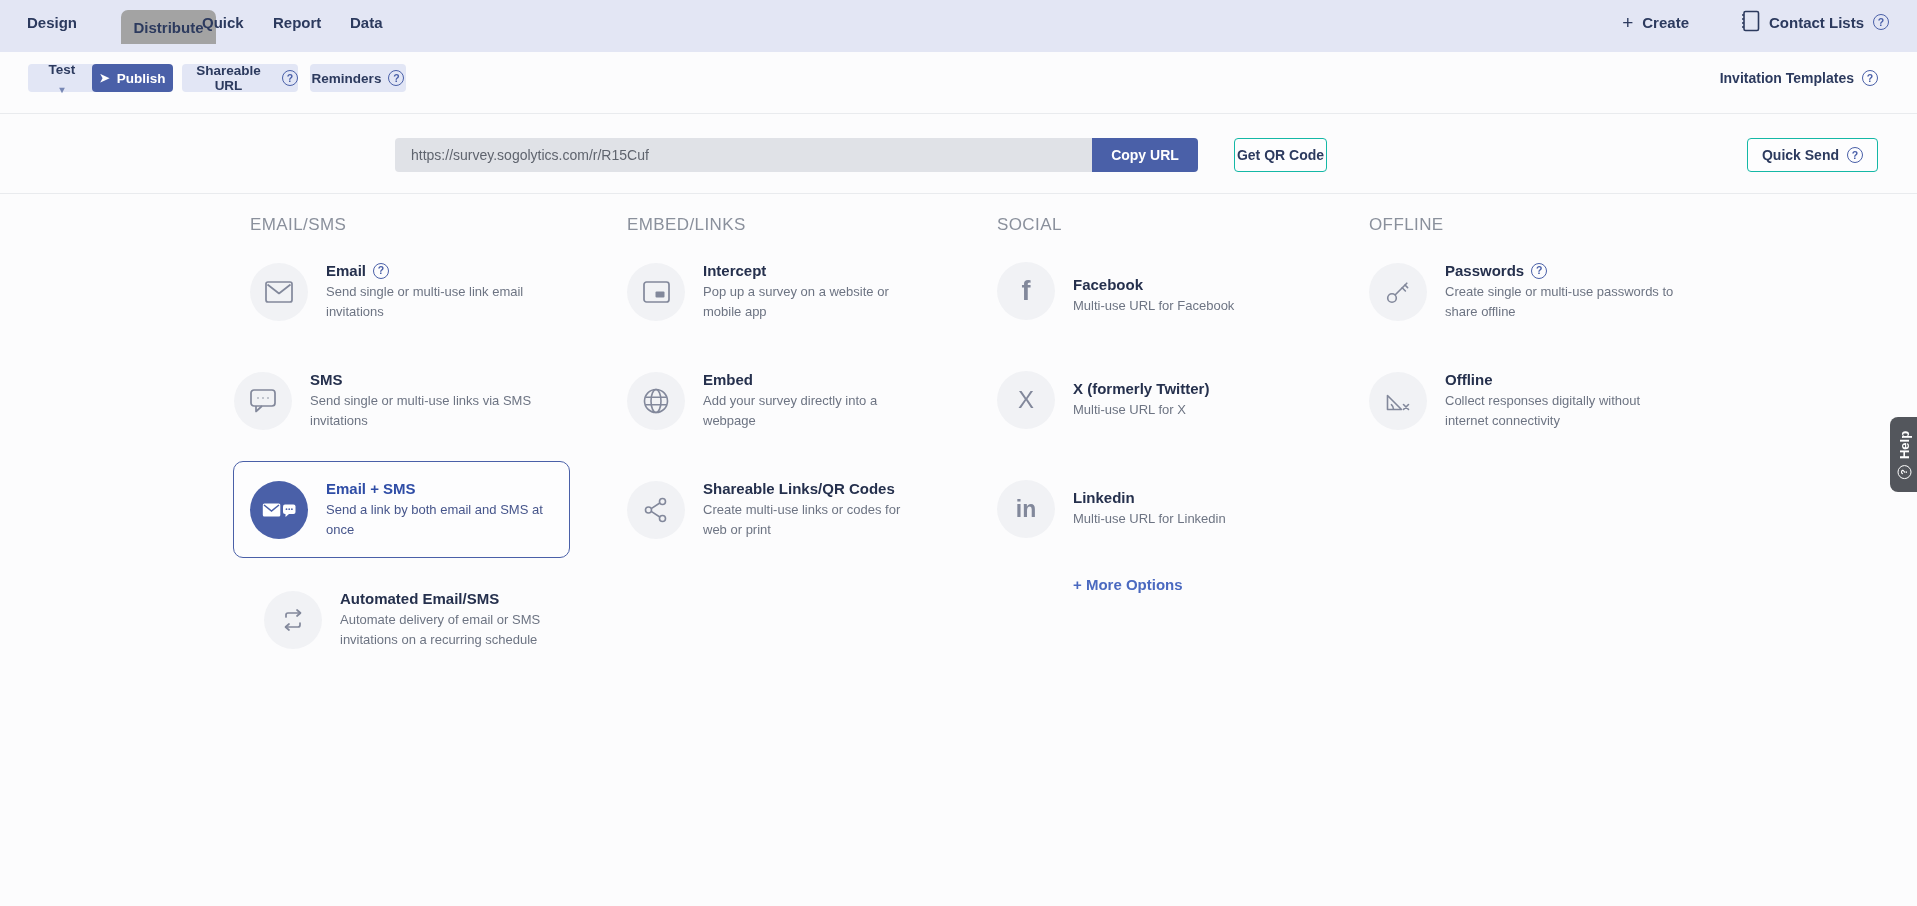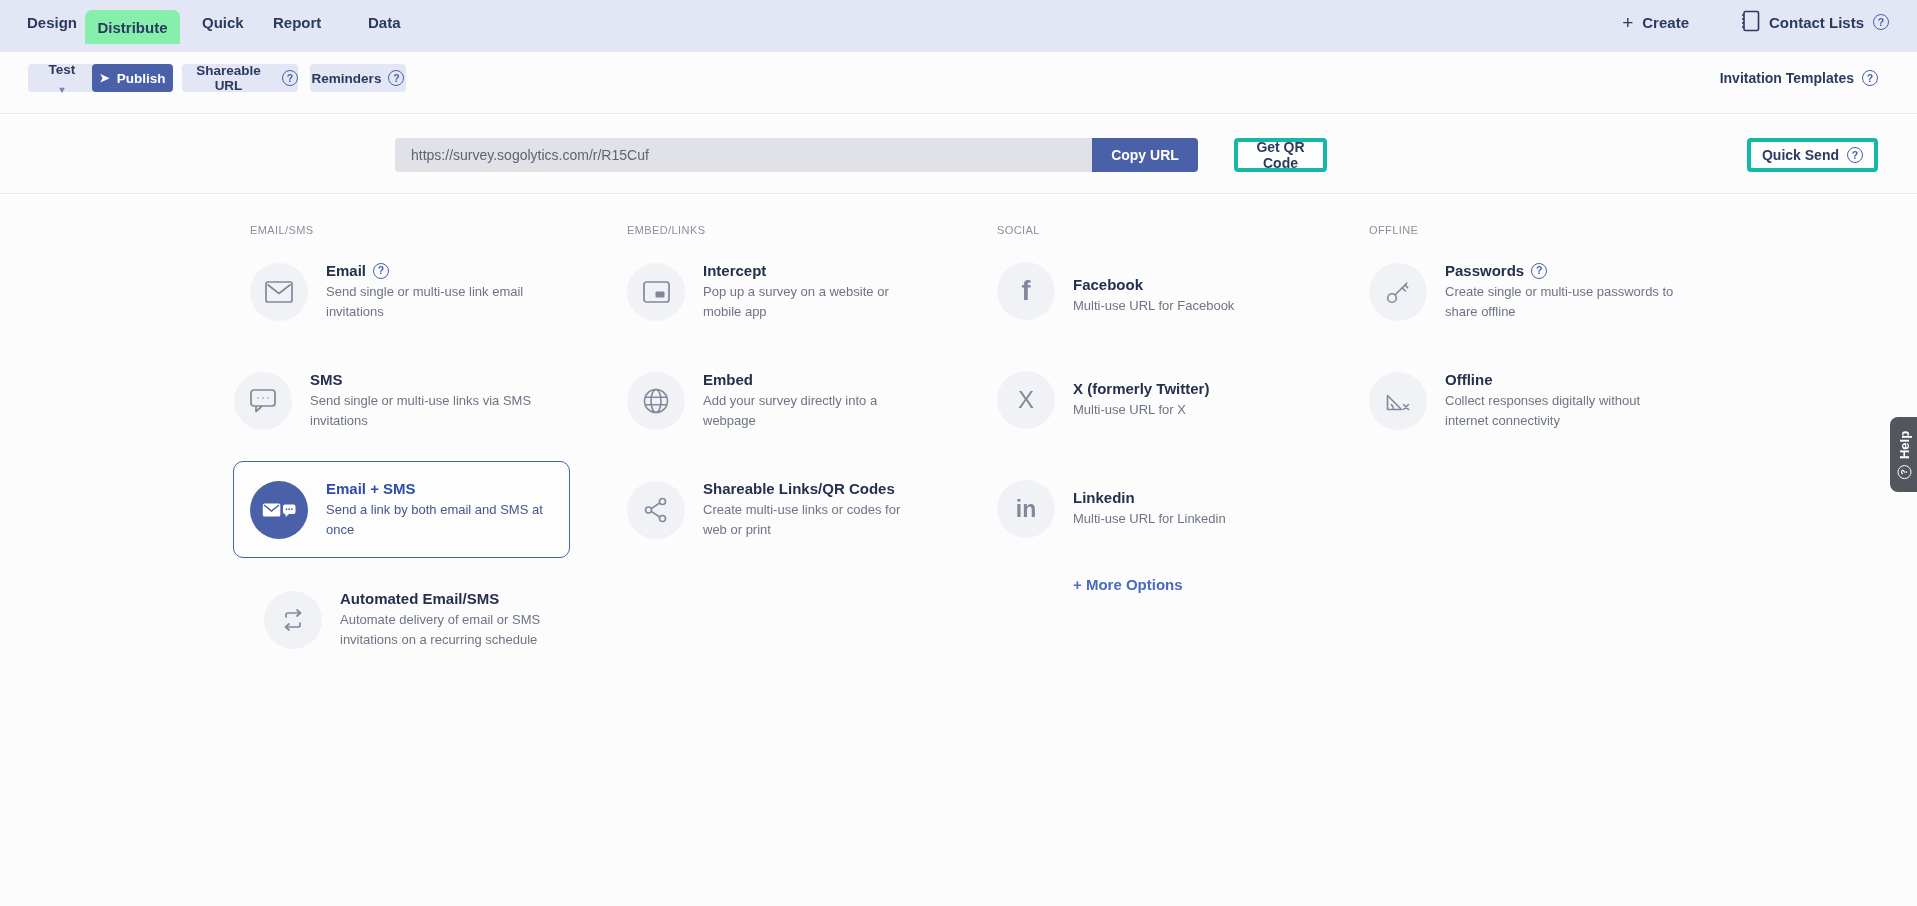--- a/index.html
+++ b/index.html
@@ -6,22 +6,22 @@
   html,body { background:#e9ebf0; }
   .screen {
     position:relative; width:1917px; height:906px; overflow:hidden;
     background:#fcfcfd; font-family:"Liberation Sans", sans-serif;
     -webkit-font-smoothing:antialiased;
   }
   
   .tabbar { position:absolute; left:0; top:0; width:100%; height:52px; background:#e3e6f4; }
   .tab { position:absolute; top:0; height:44px; display:flex; align-items:center;
          font-size:15px; font-weight:700; color:#2c3a5e; cursor:pointer; }
-  .tab.active { background:#86efac; border-radius:7px 7px 0 0; top:10px; height:34px;
-                justify-content:center; }
+  .tab.active { background:#a3a3a3; border-radius:7px 7px 0 0; top:10px; height:34px;
+                justify-content:center;margin-left:36px; }
   .tabbar-right { position:absolute; right:28px; top:0; height:44px; display:flex; align-items:center; gap:52px; }
   .tb-action { display:flex; align-items:center; gap:9px; font-size:15px; font-weight:700; color:#2c3a5e; cursor:pointer; }
   .plus-glyph { font-size:19px; font-weight:400; line-height:1; color:#2c3a5e; }
   
   .qmark { width:16px; height:16px; border:1.4px solid #4a60a8; border-radius:50%;
            color:#4a60a8; font-size:10.5px; font-weight:700; line-height:1;
            display:inline-flex; align-items:center; justify-content:center; flex:none; }
   .qmark.white { border-color:#fff; color:#fff; width:14px; height:14px; font-size:9px; }
   
   .btn { position:absolute; top:64px; height:28px; border-radius:4px; border:none;
@@ -35,25 +35,25 @@
                      font-size:14px; font-weight:700; color:#2c3a5e; cursor:pointer; }
   .hairline { position:absolute; left:0; width:100%; height:1px; background:#e9ebee; }
   
   .url-input { position:absolute; left:395px; top:138px; width:697px; height:34px;
                background:#e0e2e7; border:none; border-radius:4px 0 0 4px; padding:0 16px;
                font-family:inherit; font-size:14px; color:#5f646e; outline:none; }
   .copy-btn { position:absolute; left:1092px; top:138px; width:106px; height:34px;
               background:#4a60a8; color:#fff; border:none; border-radius:0 4px 4px 0;
               font-family:inherit; font-size:14px; font-weight:700; cursor:pointer; }
   .ghost-btn { position:absolute; top:138px; height:34px; background:#fdfdfe;
-               border:4px solid #14b8a6; border-radius:4px; display:flex; align-items:center;
+               border:1px solid #14b8a6; border-radius:4px; display:flex; align-items:center;
                justify-content:center; gap:8px; font-family:inherit; font-size:14px;
                font-weight:700; color:#2c3a5e; cursor:pointer; }
   
-  .col-header { position:absolute; top:224px; font-size:11px; font-weight:500; color:#8a909c; letter-spacing:.4px; }
+  .col-header { position:absolute; top:215px; font-size:17px; font-weight:500; color:#8a909c; letter-spacing:.4px; }
   .item { position:absolute; display:flex; align-items:center; gap:18px; cursor:pointer; }
   .icon-circle { width:58px; height:58px; border-radius:50%; background:#f1f2f5;
                  display:flex; align-items:center; justify-content:center; color:#82889b; flex:none; }
   .icon-circle svg { display:block; }
   .item-text { }
   .item-title { font-size:15px; font-weight:700; color:#25304d; display:flex; align-items:center; gap:7px; }
   .item-desc { font-size:13px; line-height:1.5; color:#6d7483; margin-top:3px; }
   .glyph-icon { font-weight:600; color:#82889b; }
   .item.selected { left:233px; top:461px; width:337px; height:97px; background:#fdfdfe;
                    border:1.5px solid #4a60a8; border-radius:10px; padding-left:16px; }
@@ -70,21 +70,21 @@
 </head>
 <body>
 
 <div class="screen">
 
   <header class="tabbar">
     <div class="tab" style="left:27px;">Design</div>
     <div class="tab active" style="left:85px; width:95px;">Distribute</div>
     <div class="tab" style="left:202px;">Quick</div>
     <div class="tab" style="left:273px;">Report</div>
-    <div class="tab" style="left:368px;">Data</div>
+    <div class="tab" style="left:350px;">Data</div>
 
     <div class="tabbar-right">
       <div class="tb-action">
         <span class="plus-glyph">+</span>
         <span>Create</span>
       </div>
       <div class="tb-action">
         <span>
           <svg width="19" height="22" viewBox="0 0 19 22" fill="none" stroke="#2c3a5e" stroke-width="1.6">
             <rect x="3" y="1.5" width="14.5" height="19" rx="1.5"></rect>

